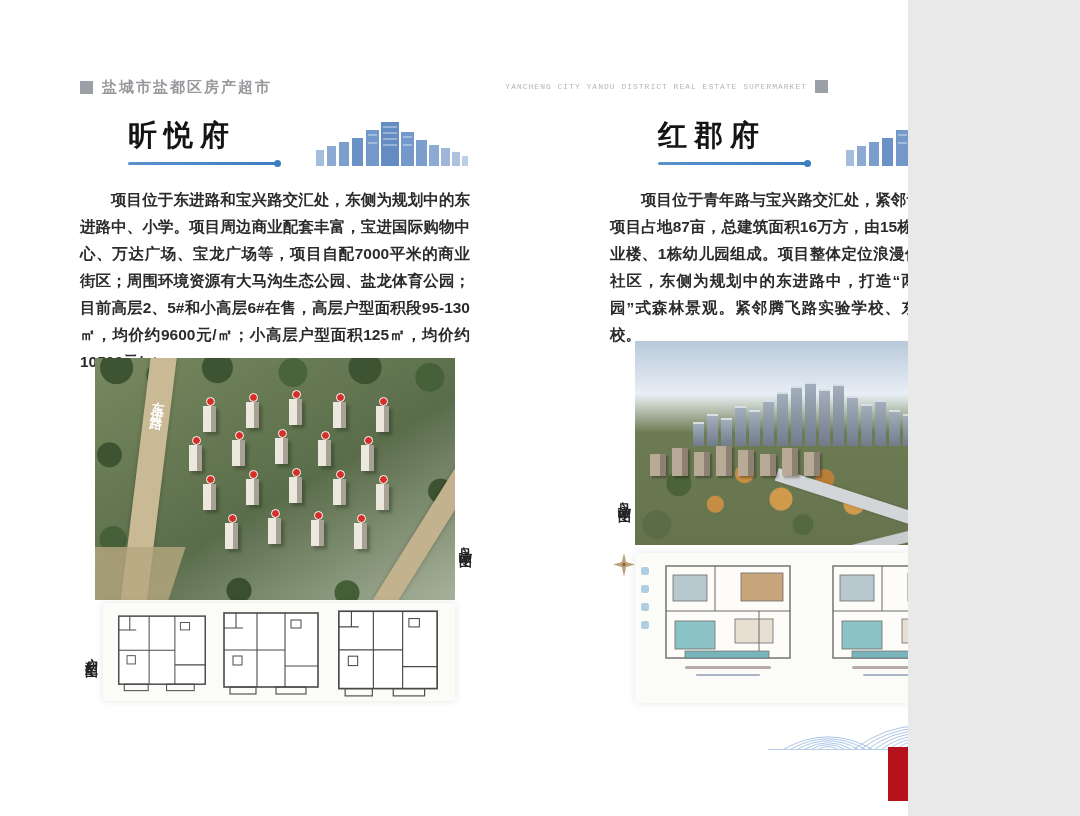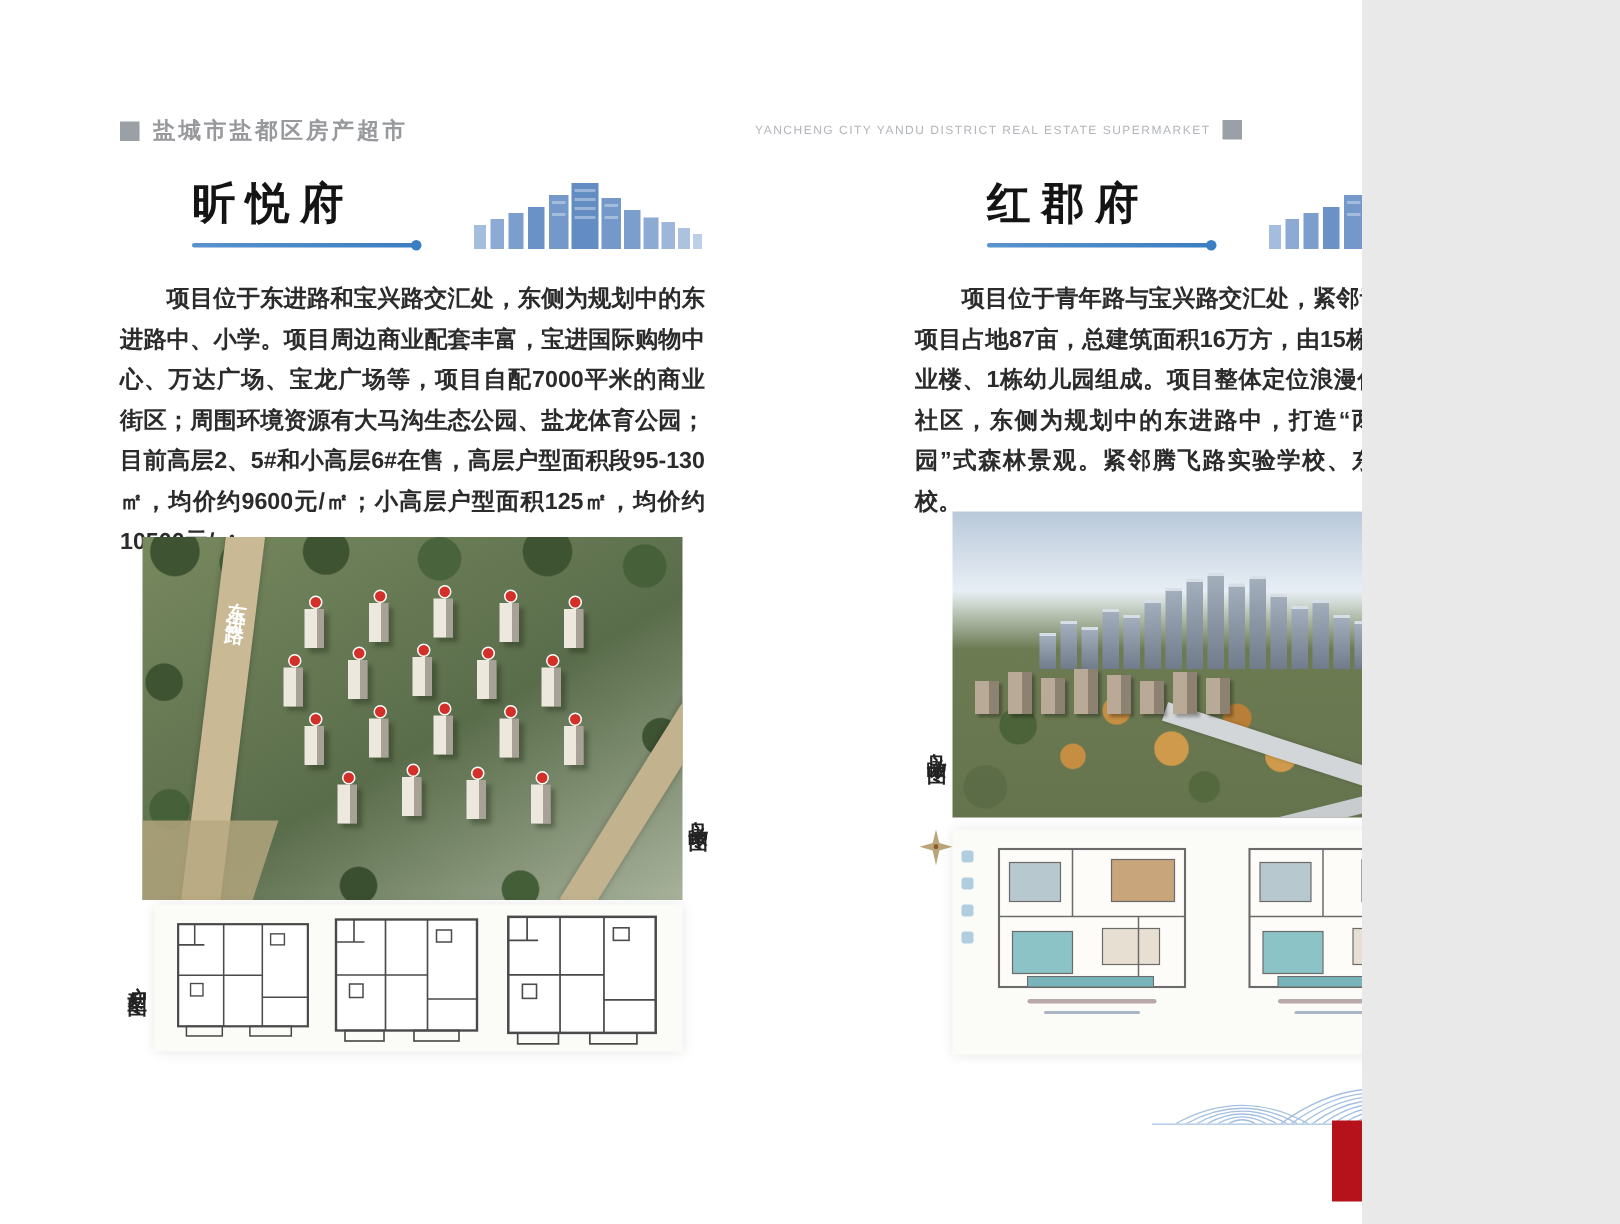--- a/index.html
+++ b/index.html
@@ -4,21 +4,21 @@
 <style>
   html,body{margin:0;padding:0;background:#e9e9e9;}
   .page{position:relative;width:908px;height:816px;background:#ffffff;overflow:hidden;
         font-family:"Liberation Sans","DejaVu Sans",sans-serif;}
 
   
   .hdr-left{position:absolute;left:80px;top:78px;display:flex;align-items:center;gap:9px;}
   .hdr-right{position:absolute;right:80px;top:80px;display:flex;align-items:center;gap:8px;}
   .sq{width:13px;height:13px;background:#9aa0a6;}
   .hdr-left .t{font-size:15px;font-weight:700;color:#97999d;letter-spacing:2px;}
-  .hdr-right .t{font-size:8px;color:#b2b5b9;letter-spacing:1px;}
+  .hdr-right .t{font-size:8px;color:#b2b5b9;letter-spacing:1px;font-family:Liberation Mono, monospace;}
 
   
   .col{position:absolute;top:118px;width:390px;}
   .col-left{left:80px;}
   .col-right{left:610px;}
   .title-row{display:flex;justify-content:space-between;align-items:flex-start;height:52px;margin-left:48px;}
   .title-wrap{position:relative;}
   h1.ltitle{margin:0;font-family:"DejaVu Serif","Liberation Serif",serif;font-size:29px;
             font-weight:600;color:#141414;letter-spacing:7px;line-height:1.2;}
   .underline{position:absolute;left:0;top:44px;width:150px;height:3px;border-radius:2px;

